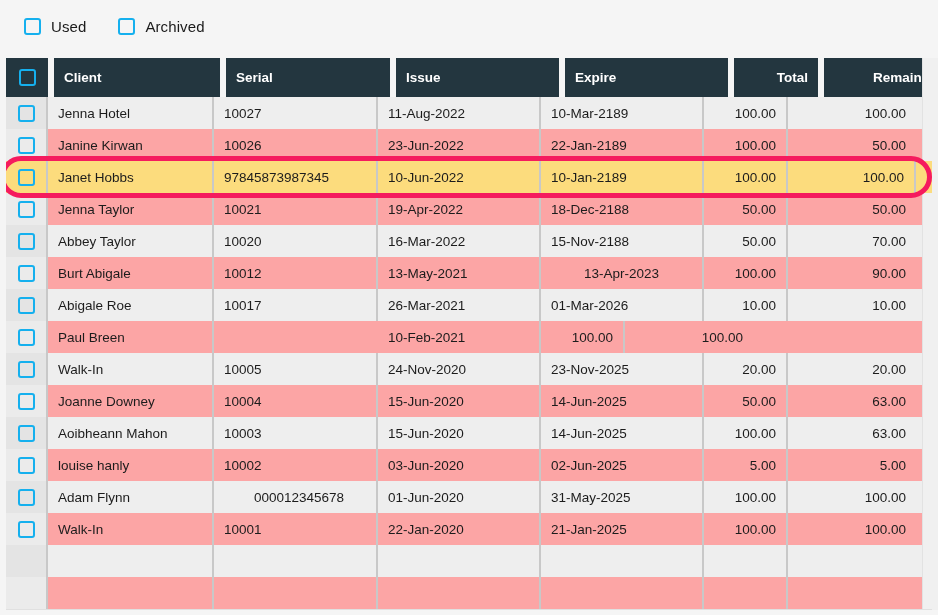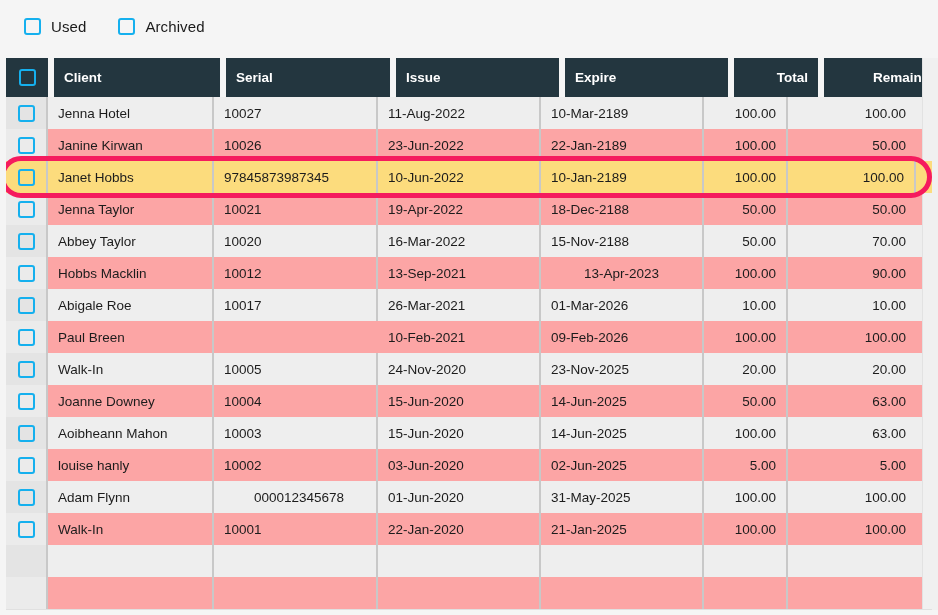--- a/index.html
+++ b/index.html
@@ -318,27 +318,27 @@
           </div>
           <div class="cell num" style="width: 128px; flex: 0 0 128px;">
             <span>70.00</span>
           </div>
         </div>
         <div class="row">
           <div class="cell check" style="width: 42px; flex: 0 0 42px;">
             <span class="cbx"></span>
           </div>
           <div class="cell" style="width: 166px; flex: 0 0 166px;">
-            <span>Hobbs Macklin</span>
+            <span>Burt Abigale</span>
           </div>
           <div class="cell" style="width: 164px; flex: 0 0 164px;">
             <span>10012</span>
           </div>
           <div class="cell" style="width: 163px; flex: 0 0 163px;">
-            <span>13-Sep-2021</span>
+            <span>13-May-2021</span>
           </div>
           <div class="cell" style="width: 163px; flex: 0 0 163px; justify-content: center;">
             <span>13-Apr-2023</span>
           </div>
           <div class="cell num" style="width: 84px; flex: 0 0 84px;">
             <span>100.00</span>
           </div>
           <div class="cell num" style="width: 128px; flex: 0 0 128px;">
             <span>90.00</span>
           </div>
@@ -372,23 +372,20 @@
           </div>
           <div class="cell" style="width: 166px; flex: 0 0 166px;">
             <span>Paul Breen</span>
           </div>
           <div class="cell" style="width: 164px; flex: 0 0 164px; margin-top: 38px;">
             <span>10007</span>
           </div>
           <div class="cell" style="width: 163px; flex: 0 0 163px;">
             <span>10-Feb-2021</span>
           </div>
-          <div class="cell" style="width: 163px; flex: 0 0 163px;">
-            <span>09-Feb-2026</span>
-          </div>
           <div class="cell num" style="width: 84px; flex: 0 0 84px;">
             <span>100.00</span>
           </div>
           <div class="cell num" style="width: 128px; flex: 0 0 128px;">
             <span>100.00</span>
           </div>
         </div>
         <div class="row alt">
           <div class="cell check" style="width: 42px; flex: 0 0 42px;">
             <span class="cbx"></span>

